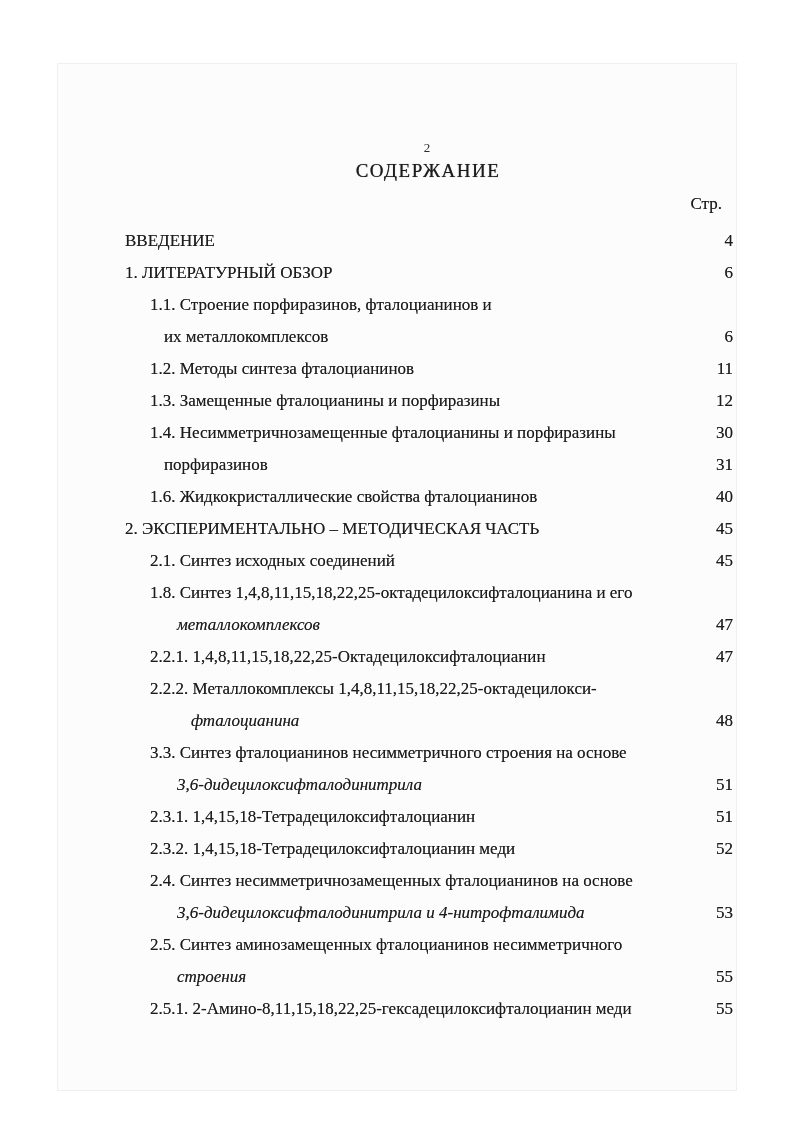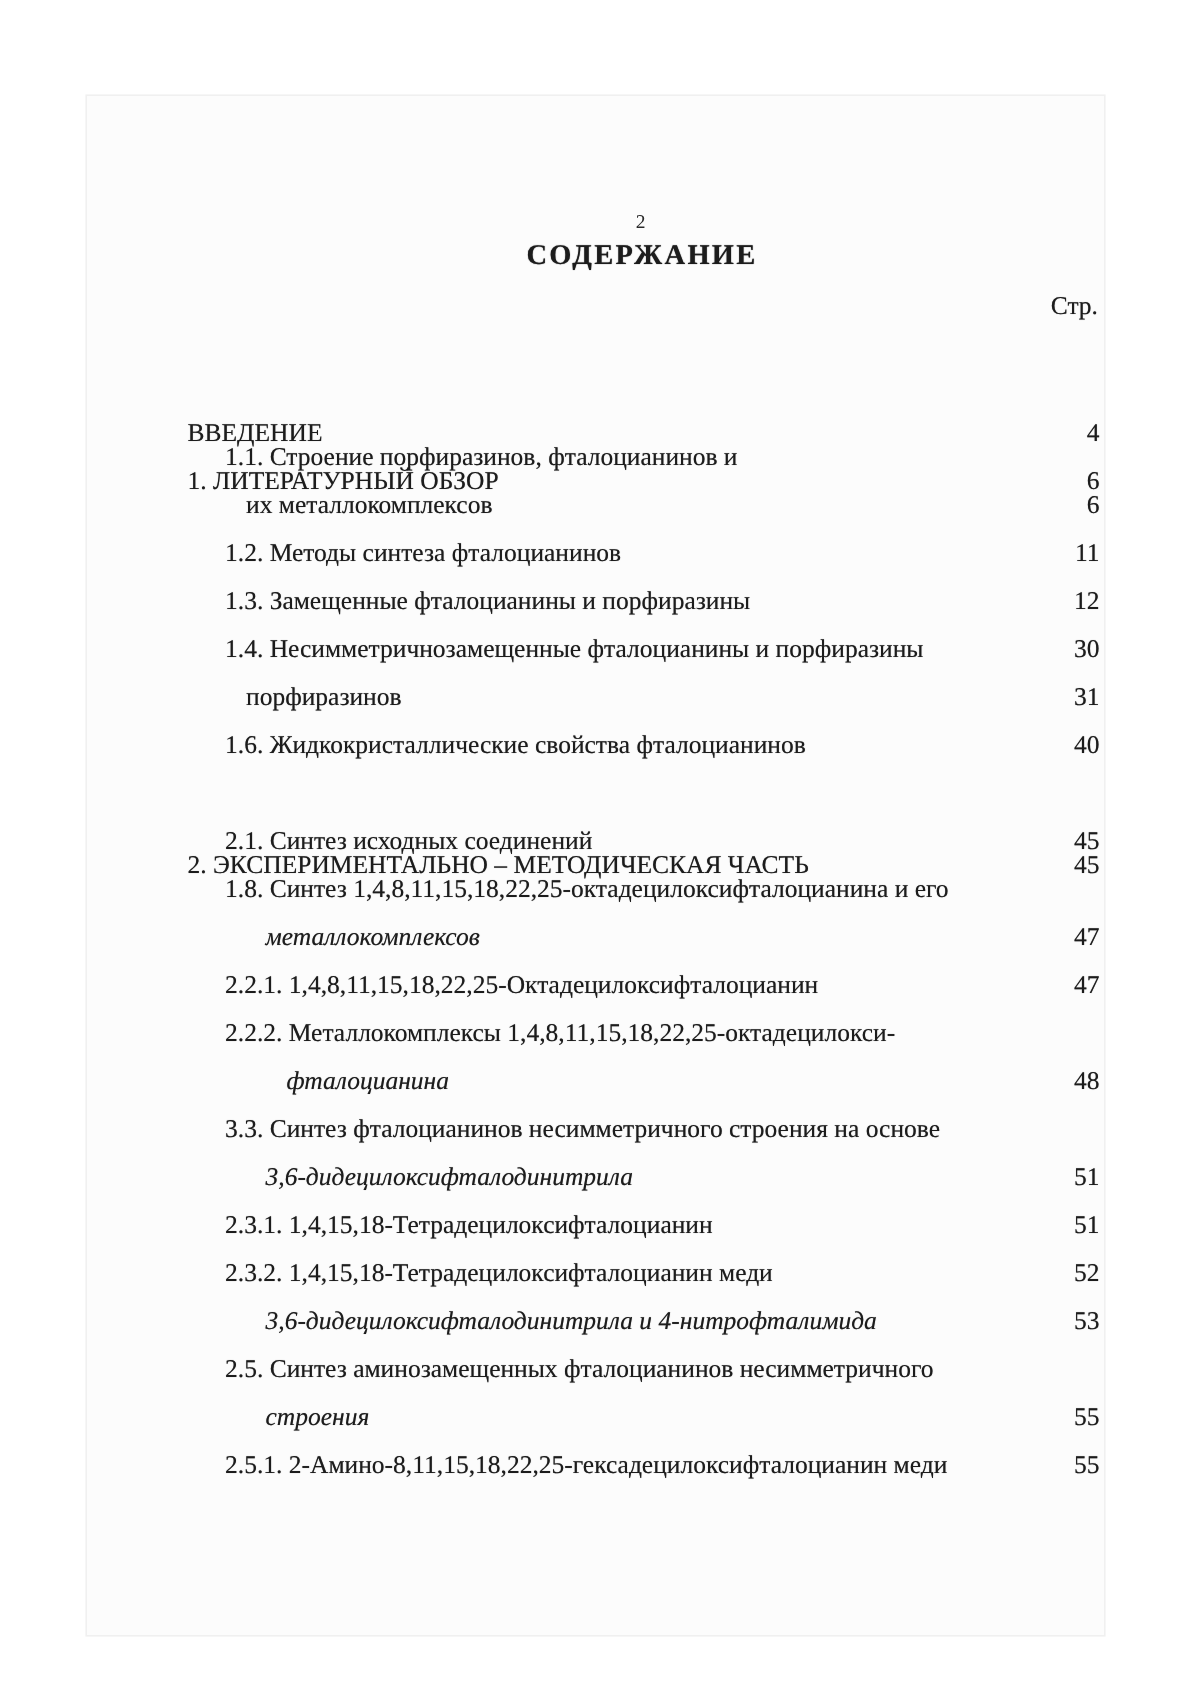--- a/index.html
+++ b/index.html
@@ -34,28 +34,28 @@
     transform: translateX(-50%);
     font-size: 13px;
     color: #2a2a2a;
   }
   .page-title {
     position: absolute;
     left: 370px;
     top: 96px;
     transform: translateX(-50%);
     font-size: 19px;
-    font-weight: bold;
+    font-weight: normal;
     letter-spacing: 1.5px;
     white-space: nowrap;
     text-shadow: 0 0 0.7px rgba(20,20,20,0.75);
   }
   .col-header {
     position: absolute;
-    right: 4px;
+    right: 14px;
     top: 130px;
     font-size: 17px;
     text-shadow: 0 0 0.5px rgba(20,20,20,0.6);
   }
   .toc-lines {
     position: absolute;
     left: 67px;
     top: 161px;
     width: 608px;
   }
@@ -63,21 +63,21 @@
     display: flex;
     align-items: baseline;
     height: 32px;
     line-height: 32px;
     font-size: 17px;
     white-space: nowrap;
     text-shadow: 0 0 0.5px rgba(20,20,20,0.6);
   }
   .line .t { flex: 0 0 auto; }
   .line .p { margin-left: auto; flex: 0 0 auto; padding-left: 8px; }
-  .line.l0 .t { margin-left: 0; margin-top: 48px; }
+  .line.l0 .t { margin-left: 0; }
   .line.l1 .t { margin-left: 25px; }
   .line.l2 .t { margin-left: 39px; }
   .line.l3 .t { margin-left: 52px; font-style: italic; }
   .line.l4 .t { margin-left: 66px; font-style: italic; }
 </style>
 </head>
 <body>
 
 <div id="canvas">
   <div class="scan-page">
@@ -179,20 +179,24 @@
   <div class="line l1">
     <span class="t">2.3.1. 1,4,15,18-Тетрадецилоксифталоцианин</span>
     <span class="p">51</span>
   </div>
 
   <div class="line l1">
     <span class="t">2.3.2. 1,4,15,18-Тетрадецилоксифталоцианин меди</span>
     <span class="p">52</span>
   </div>
 
+  <div class="line l1">
+    <span class="t">2.4. Синтез несимметричнозамещенных фталоцианинов на основе</span>
+    <span class="p"></span>
+  </div>
 
   <div class="line l3">
     <span class="t">3,6-дидецилоксифталодинитрила и 4-нитрофталимида</span>
     <span class="p">53</span>
   </div>
 
   <div class="line l1">
     <span class="t">2.5. Синтез аминозамещенных фталоцианинов несимметричного</span>
     <span class="p"></span>
   </div>

